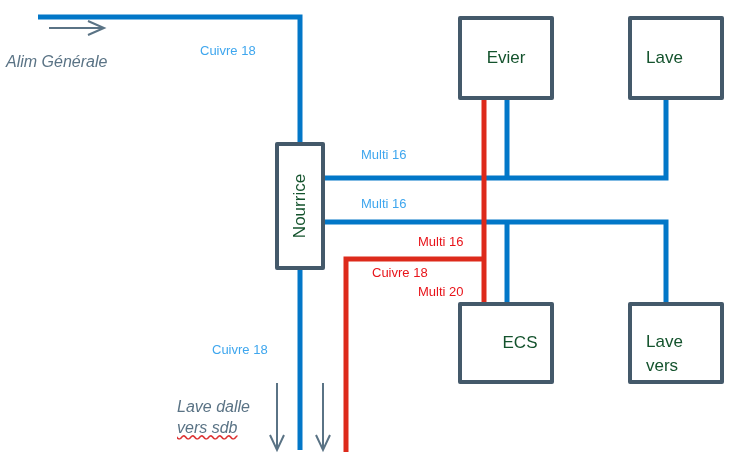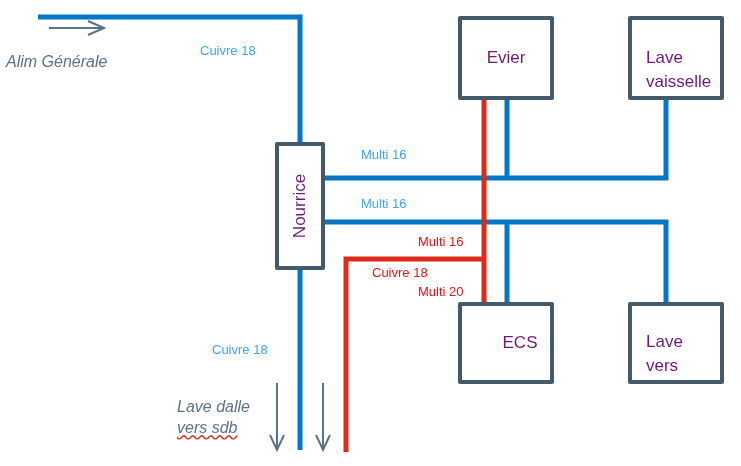--- a/index.html
+++ b/index.html
@@ -4,21 +4,21 @@
 <style>
   html, body { margin:0; padding:0; background:#ffffff; }
   body { width:741px; height:466px; position:relative; overflow:hidden;
          font-family:"Liberation Sans", sans-serif; }
   svg.pipes { position:absolute; left:0; top:0; }
   .lbl { position:absolute; font-size:13px; line-height:19px; white-space:nowrap; }
   .blue-lbl { color:#3ea6ee; }
   .red-lbl { color:#e8141a; }
   .grey-lbl { color:#5a7385; font-size:16px;font-style:italic; }
   .box { position:absolute; box-sizing:border-box; border:4px solid #44596a;
-         border-radius:2px; background:#fff; color:#701a75; font-size:17px; }
+         border-radius:2px; background:#fff; color:#14532d; font-size:17px; }
   .box span { display:block; }
   .center { display:flex; align-items:center; justify-content:center; }
   .nourrice-text { transform:rotate(-90deg); white-space:nowrap; }
 </style>
 </head>
 <body>
 
 <svg class="pipes" width="741" height="466">
 
   <polyline points="38,17 300,17 300,450" fill="none" stroke="#0277c8" stroke-width="5"></polyline>
@@ -59,21 +59,20 @@
 <div class="lbl grey-lbl" style="left:177px;top:418px;text-decoration:underline wavy #d33;text-decoration-skip-ink:none;">vers sdb</div>
 
 <div class="box center" style="left:275px;top:142px;width:50px;height:128px;">
   <span class="nourrice-text">Nourrice</span>
 </div>
 <div class="box center" style="left:458px;top:16px;width:96px;height:84px;">
   <span>Evier</span>
 </div>
 <div class="box" style="left:628px;top:16px;width:96px;height:84px;padding:26px 0 0 14px;line-height:24px;">
   <span>Lave</span>
-  <span>vaisselle</span>
 </div>
 <div class="box center" style="left:458px;top:302px;width:96px;height:82px;padding-left:28px;">
   <span>ECS</span>
 </div>
 <div class="box" style="left:628px;top:302px;width:96px;height:82px;padding:24px 0 0 14px;line-height:24px;">
   <span>Lave</span>
   <span>vers</span>
 </div>
 
 </body></html>

